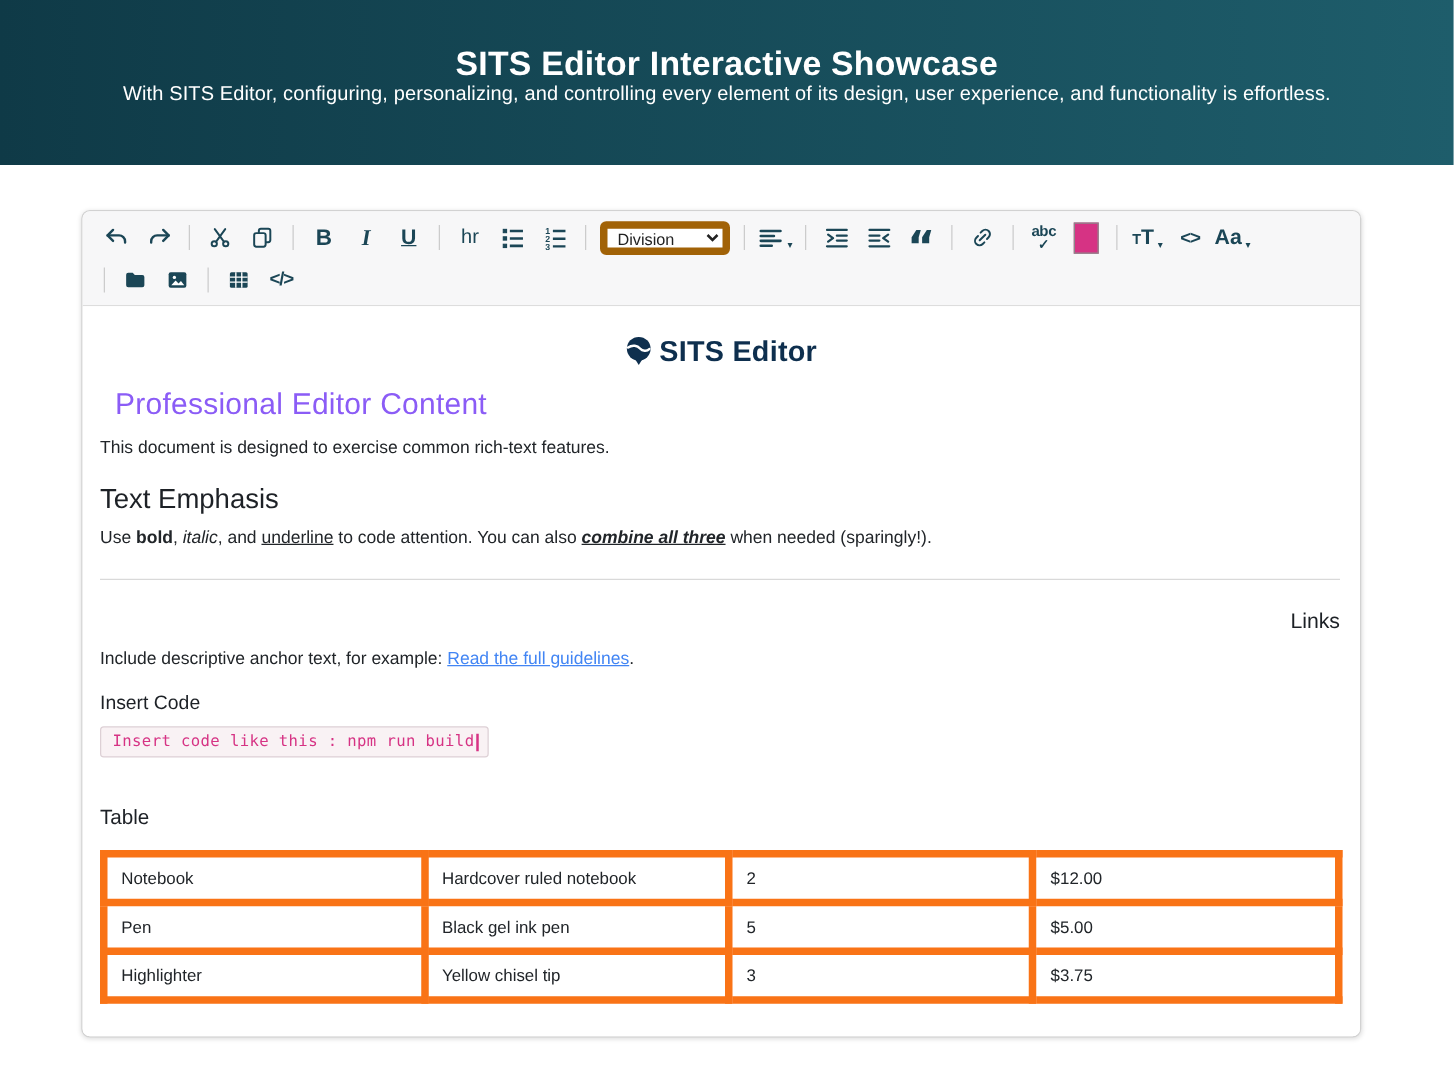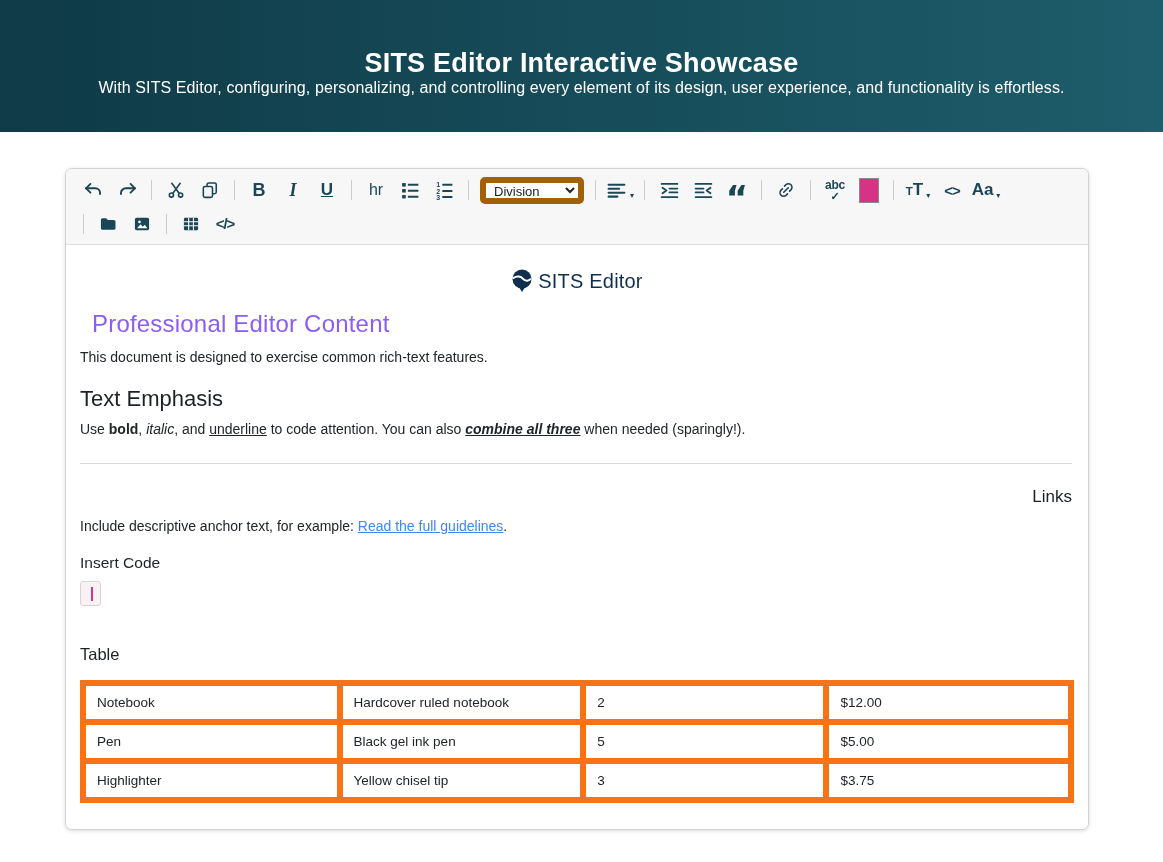--- a/index.html
+++ b/index.html
@@ -1,21 +1,21 @@
 <!DOCTYPE html>
 <html><head>
 <meta charset="utf-8">
 <style>
   * { box-sizing: border-box; margin: 0; padding: 0; }
   html,body { width:1163px; height:862px; background:#ffffff; overflow:hidden;
     font-family:"Liberation Sans", sans-serif; }
 
   
   .hero { height:132px; background:linear-gradient(90deg,#0f3a47 0%,#1e5d6b 100%);
-    color:#fff; text-align:center; padding-top:48px; }
+    color:#fff; text-align:center; padding-top:36px; }
   .hero-title { font-size:27px; font-weight:700; letter-spacing:.2px; }
   .hero-sub { font-size:16px; font-weight:400; letter-spacing:.1px; }
 
   
   .panel { width:1024px; margin:36px 0 0 65px; border:1px solid #d2d2d2;
     border-radius:7px; box-shadow:0 1px 4px rgba(0,0,0,.14); height:662px;
     background:#fff; overflow:hidden; }
 
   
   .toolbar { background:#f7f7f8; border-bottom:1px solid #ddd; padding:3px 10px 5px 10px; }
@@ -42,21 +42,21 @@
   .mini-caret { font-size:8px; color:#1b4656; margin:10px 0 0 3px; }
   .swatch { width:20px; height:25px; border:1px solid #8a8a8a; background:#d63384; }
   .division { height:27px; width:104px; font-size:13px; color:#222;
     border:6px solid #a16207; border-radius:5px; background:#fff; padding:0 4px;
     font-family:"Liberation Sans", sans-serif; margin:0 4px; }
 
   
   .content { padding:12px 16px 0 14px; background:#fff; height:587px; }
   .logo-line { display:flex; align-items:center; justify-content:center;
     margin-top:8px; height:32px; color:#0e2f4e; }
-  .logo-text { font-size:20px; font-weight:400; letter-spacing:.2px; margin-left:3px; }
+  .logo-text { font-size:23px; font-weight:700; letter-spacing:.2px; margin-left:3px; }
   .meta { font-size:13px; color:#2b2b2b; margin-top:18px; }
   .h1-blue { font-size:24px; font-weight:500; color:#8b5cf6; margin-top:13px; letter-spacing:.2px;margin-left:12px; }
   .intro { font-size:14px; color:#212529; margin-top:11px; }
   .h2 { font-size:22px; font-weight:500; color:#1d2126; margin-top:21px; }
   .emph { font-size:14px; color:#212529; margin-top:9px; }
   .emph .b { font-weight:700; }
   .emph .i { font-style:italic; }
   .emph .u { text-decoration:underline; }
   .emph .biu { font-weight:700; font-style:italic; text-decoration:underline; }
   hr.rule { border:none; border-top:1px solid #d9d9d9; margin:26px 0 23px 0; }
@@ -252,21 +252,21 @@
     <p class="emph"><span>Use </span><span class="b">bold</span><span>, </span><span class="i">italic</span><span>, and </span><span class="u">underline</span><span> to code attention. You can also </span><span class="biu">combine all three</span><span> when needed (sparingly!).</span></p>
 
     <hr class="rule">
 
     <h3 class="h3">Links</h3>
 
     <p class="linkp"><span>Include descriptive anchor text, for example: </span><a>Read the full guidelines</a><span>.</span></p>
 
     <h4 class="h4">Insert Code</h4>
 
-    <div class="codebox"><span class="caret"></span></div>
+    <div class="codebox"><code>Insert code like this : npm run build</code><span class="caret"></span></div>
 
     <h3 class="h3-table">Table</h3>
 
     <table class="doc">
       <tbody>
         <tr>
           <td class="c0">Notebook</td>
           <td class="c1">Hardcover ruled notebook</td>
           <td class="c2">2</td>
           <td class="c3">$12.00</td>

